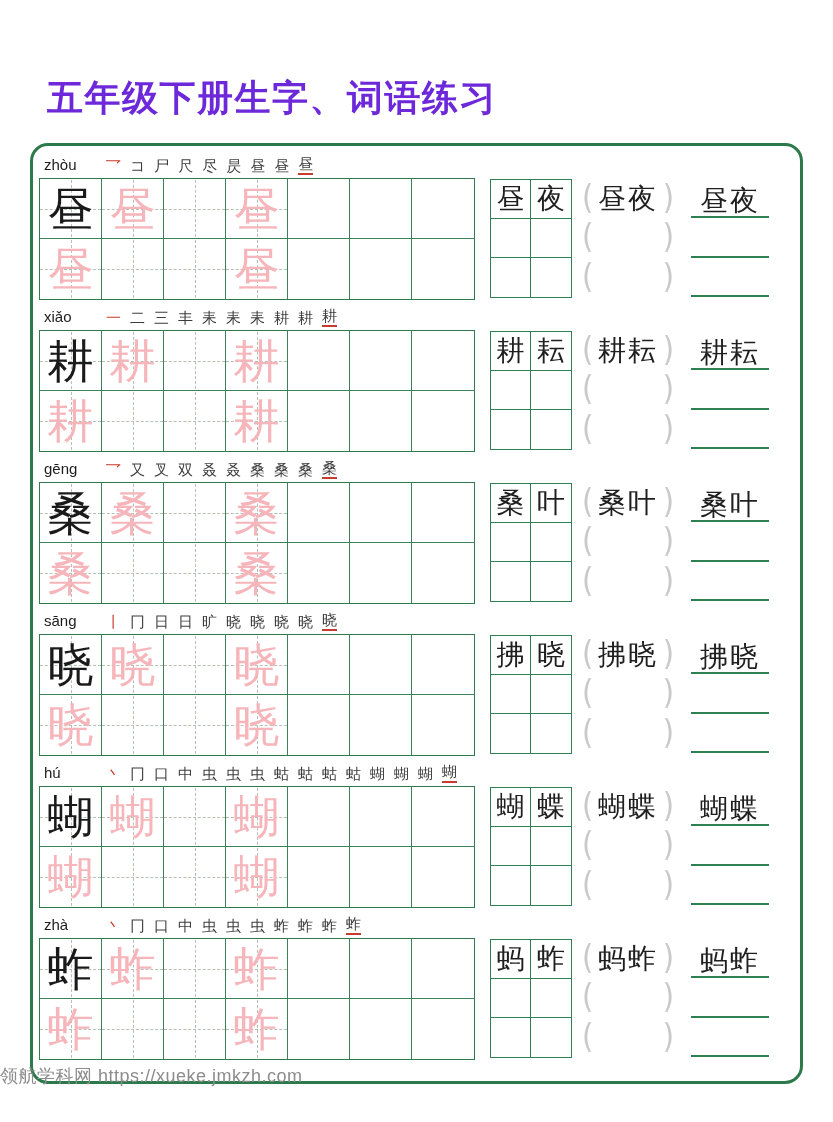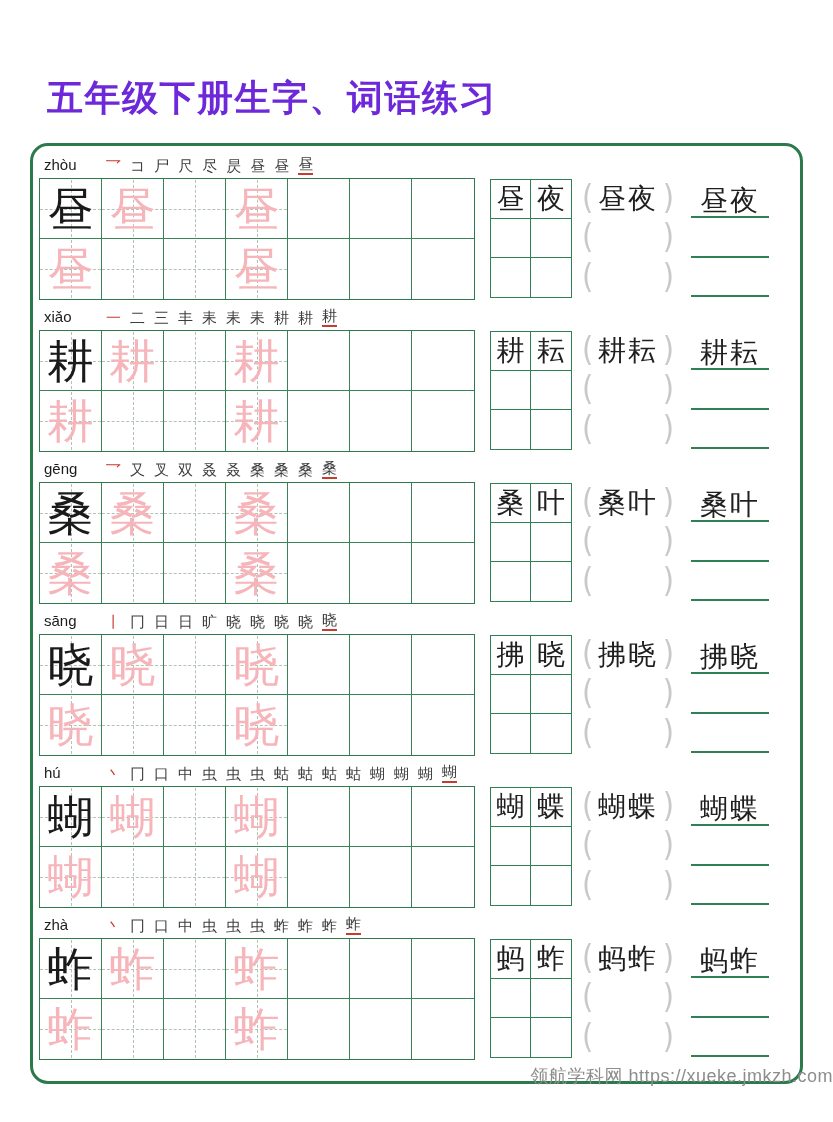--- a/index.html
+++ b/index.html
@@ -71,21 +71,21 @@
   .uline-row {
     height: 39.3px; border-bottom: 2px solid #2f8052;
     display: flex; align-items: flex-end; justify-content: center;
   }
   .uline-word {
     font-family: "DejaVu Serif", serif; font-size: 28px; color: #1f1f1f;
     letter-spacing: 2px; line-height: 1.1;
   }
 
   .footer {
-    position: absolute; left: 0; right: 0; top: 1064px; text-align: right;
+    position: absolute; left: 0; right: 0; top: 1064px; text-align: left;
     font-size: 18px; color: #8d8d8d; z-index: 2; letter-spacing: 0.5px;
   }
 </style>
 </head>
 <body>
 
 <h1 class="title">五年级下册生字、词语练习</h1>
 
 <div class="panel">
   <div class="blocks" id="blocks">

